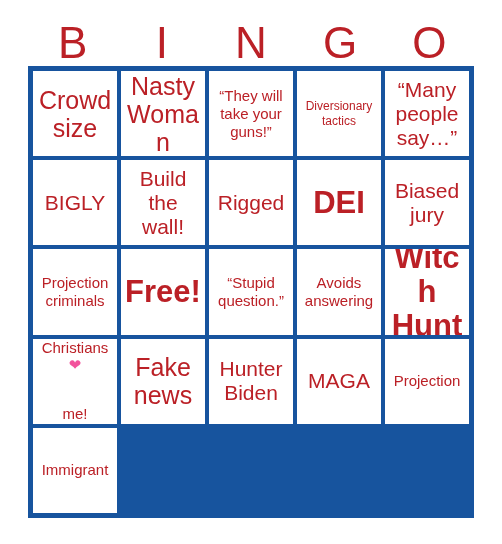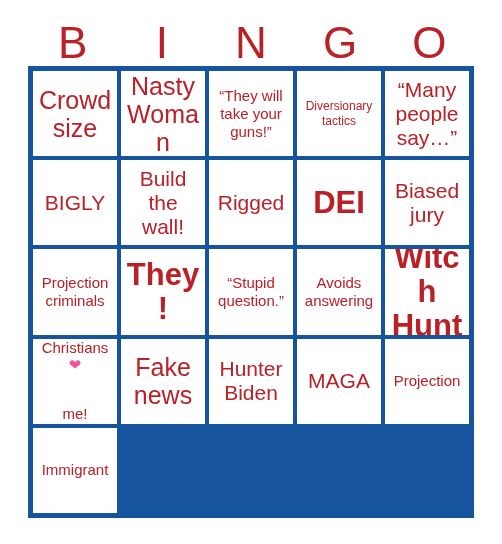--- a/index.html
+++ b/index.html
@@ -145,21 +145,21 @@
       </div>
       <div class="cell sz-md">
         <span class="cell-text">Biased
 jury</span>
       </div>
       <div class="cell sz-sm">
         <span class="cell-text">Projection
 criminals</span>
       </div>
       <div class="cell sz-xl">
-        <span class="cell-text">They!</span>
+        <span class="cell-text">Free!</span>
       </div>
       <div class="cell sz-sm">
         <span class="cell-text">“Stupid
 question.”</span>
       </div>
       <div class="cell sz-sm">
         <span class="cell-text">Avoids
 answering</span>
       </div>
       <div class="cell sz-xl">

